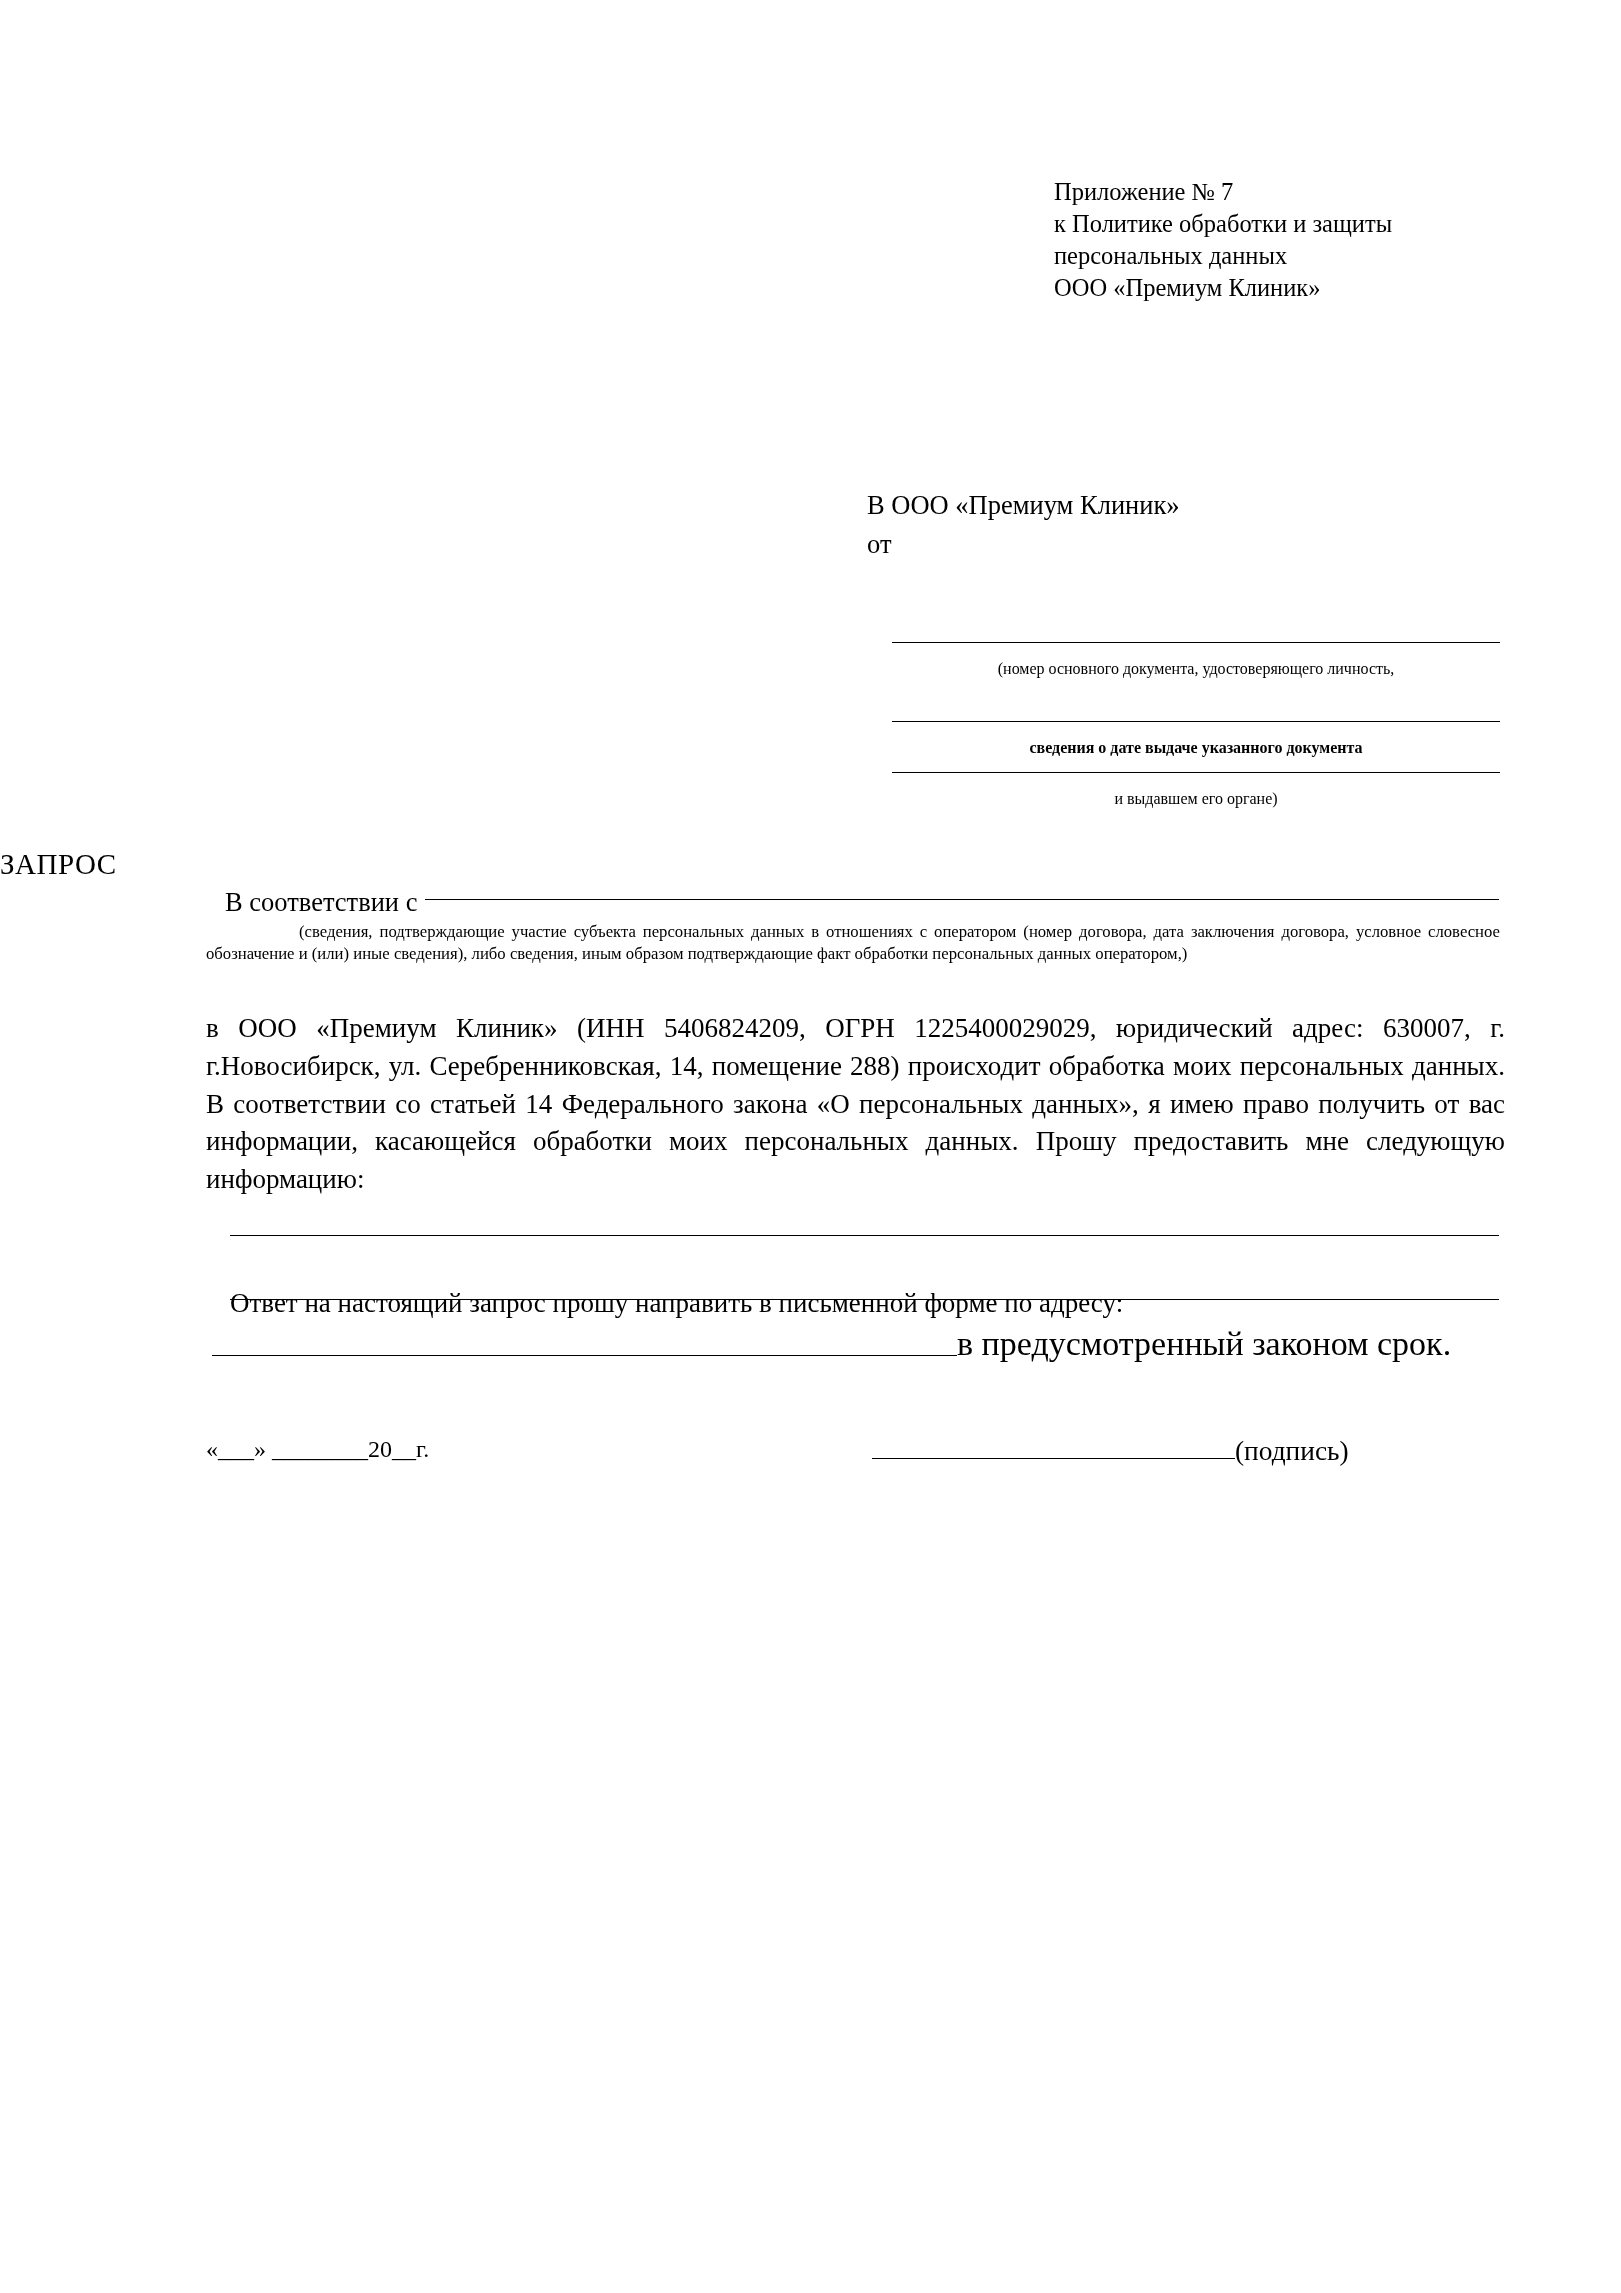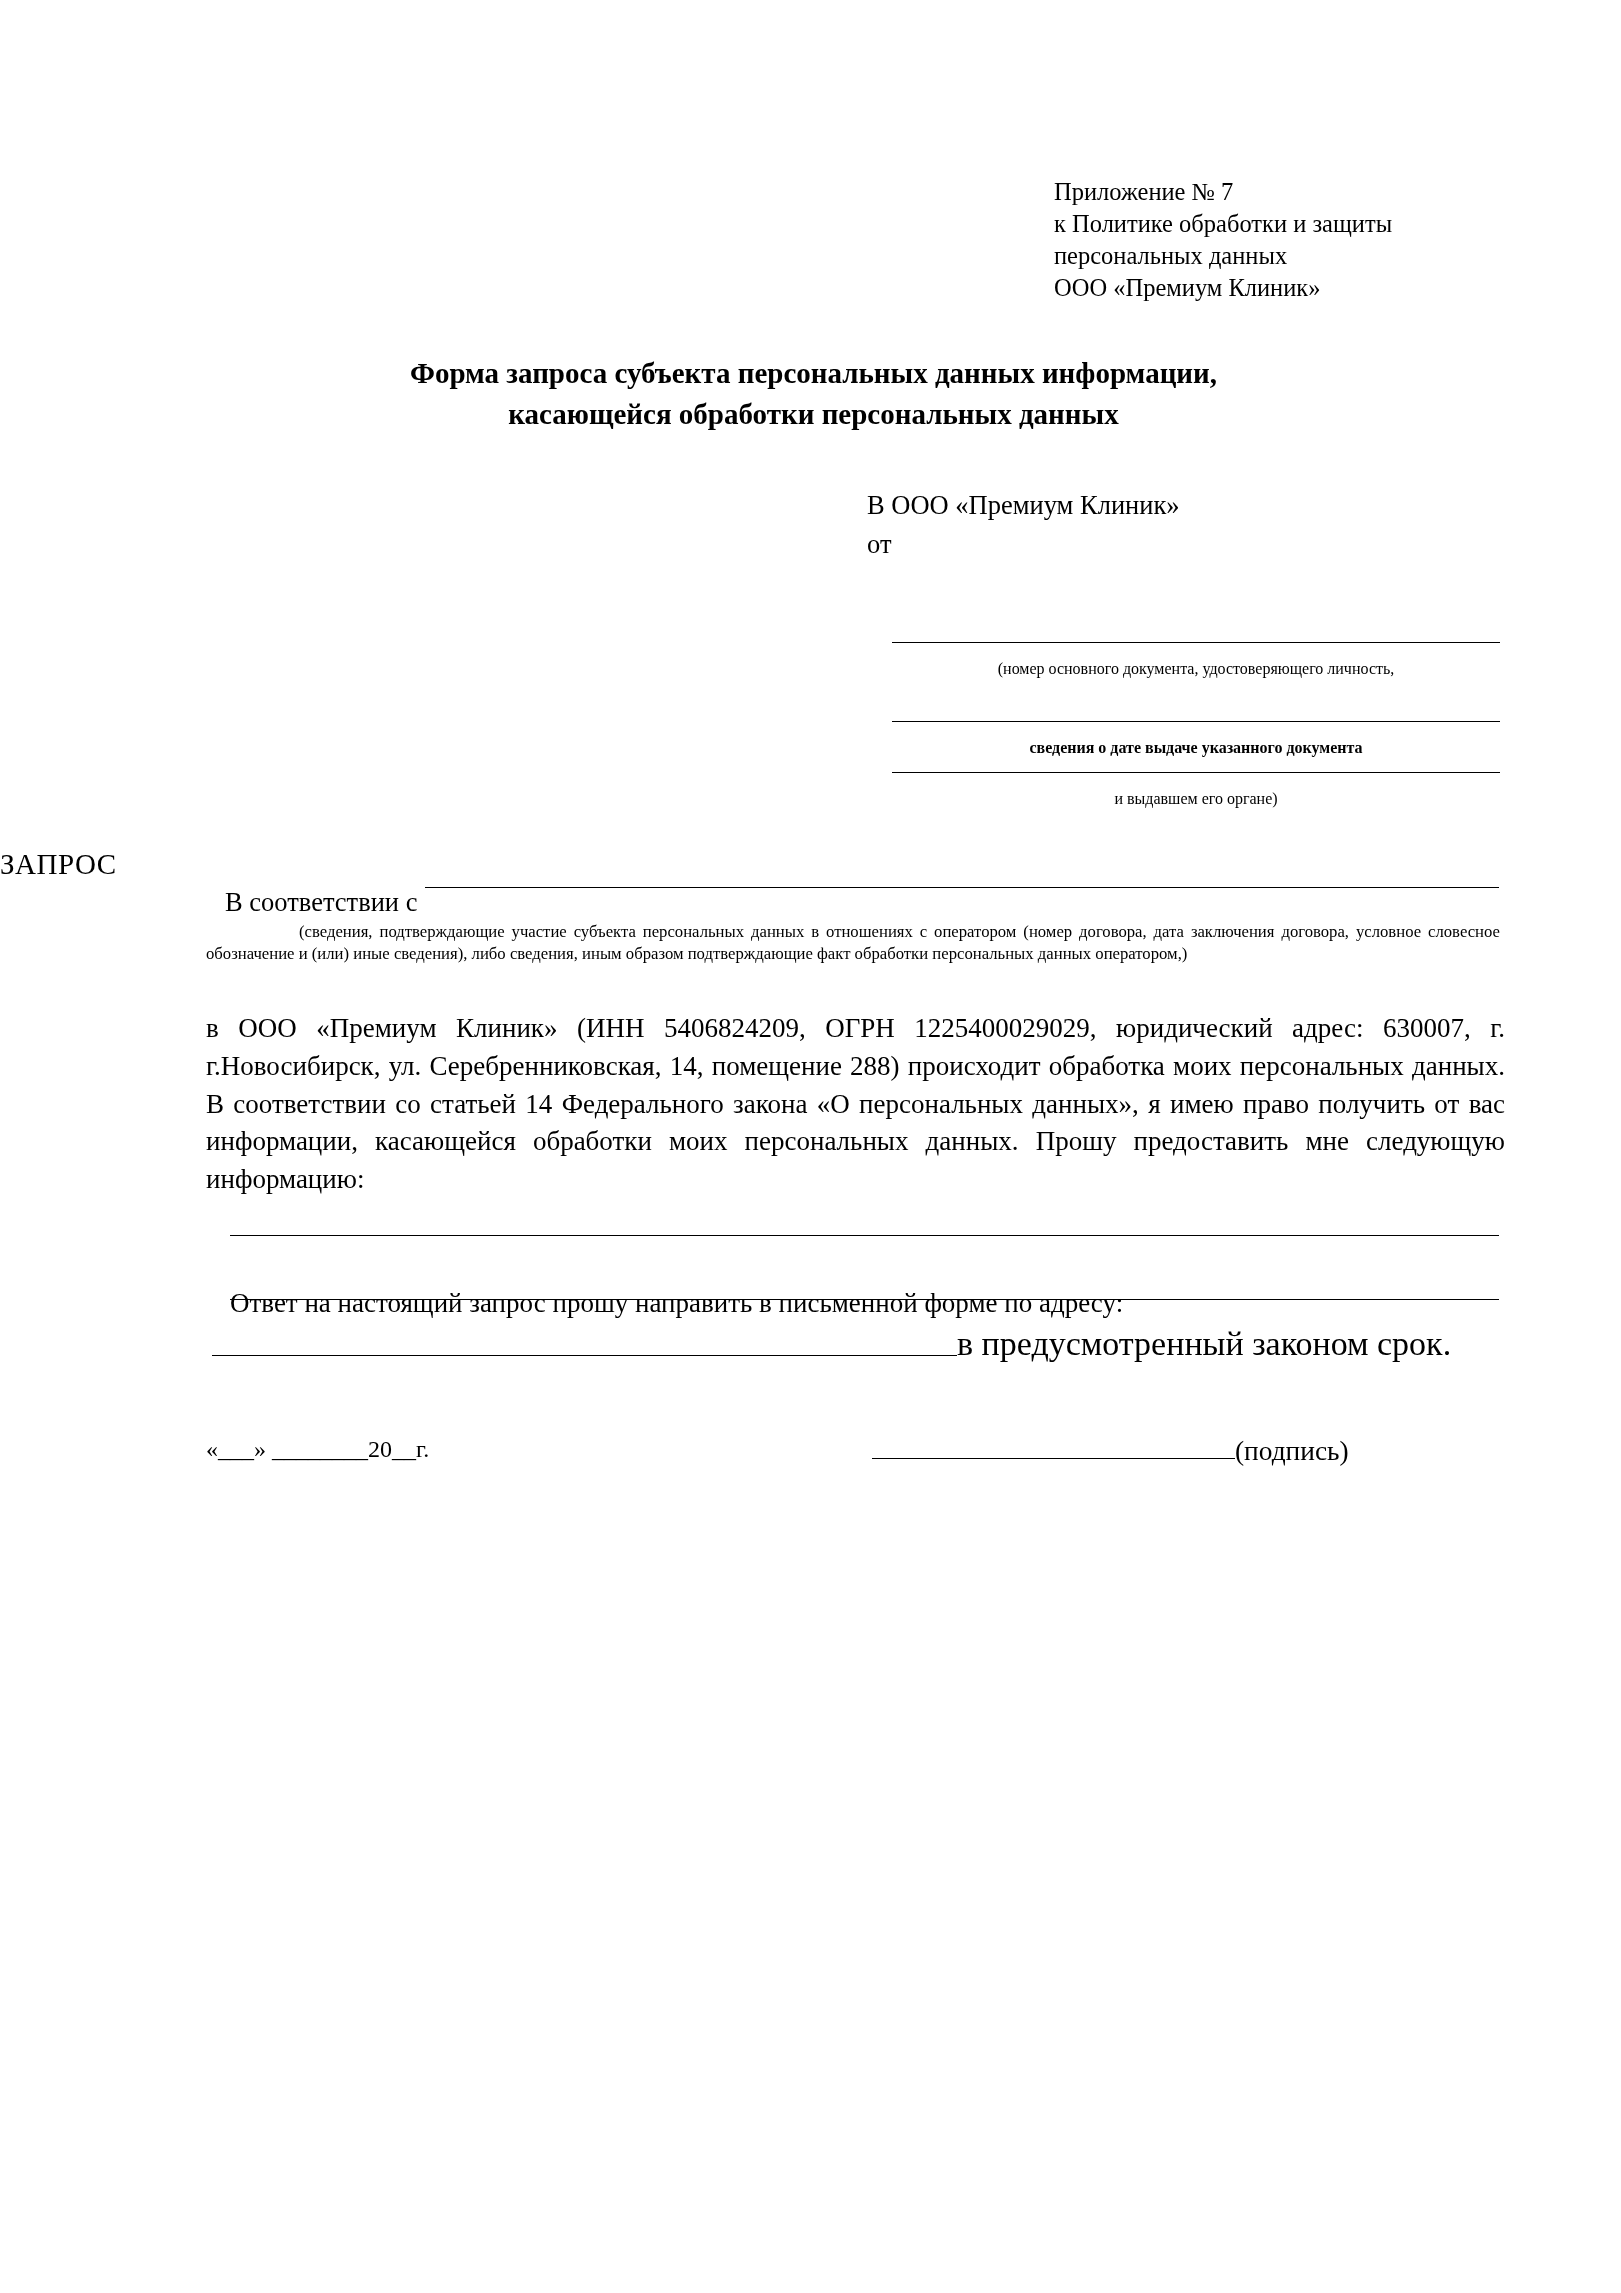--- a/index.html
+++ b/index.html
@@ -94,21 +94,21 @@
   }
 
   
   .accordance-row {
     position: absolute;
     left: 225px;
     top: 887px;
     width: 1274px;
     font-size: 26.5px;
     display: flex;
-    align-items: flex-start;
+    align-items: center;
   }
   .accordance-row .lbl {
     white-space: nowrap;
   }
   .accordance-row .ln {
     flex: 1;
     border-bottom: 1.6px solid #000;
     margin-left: 7.8px;
     margin-bottom: 5.9px;
     height: 0;
@@ -206,24 +206,20 @@
 
 <div class="page">
 
   <div class="header-block">
     <div>Приложение № 7</div>
     <div>к Политике обработки и защиты</div>
     <div>персональных данных</div>
     <div>ООО «Премиум Клиник»</div>
   </div>
 
-  <div class="title">
-    <div>Форма запроса субъекта персональных данных информации,</div>
-    <div>касающейся обработки персональных данных</div>
-  </div>
 
   <div class="addressee">В ООО «Премиум Клиник»</div>
   <div class="from-label">от</div>
 
 
   <div class="fill-group" style="top: 642px;">
     <div class="fill-line"></div>
     <div class="fill-caption small">(номер основного документа, удостоверяющего личность,</div>
   </div>
 

